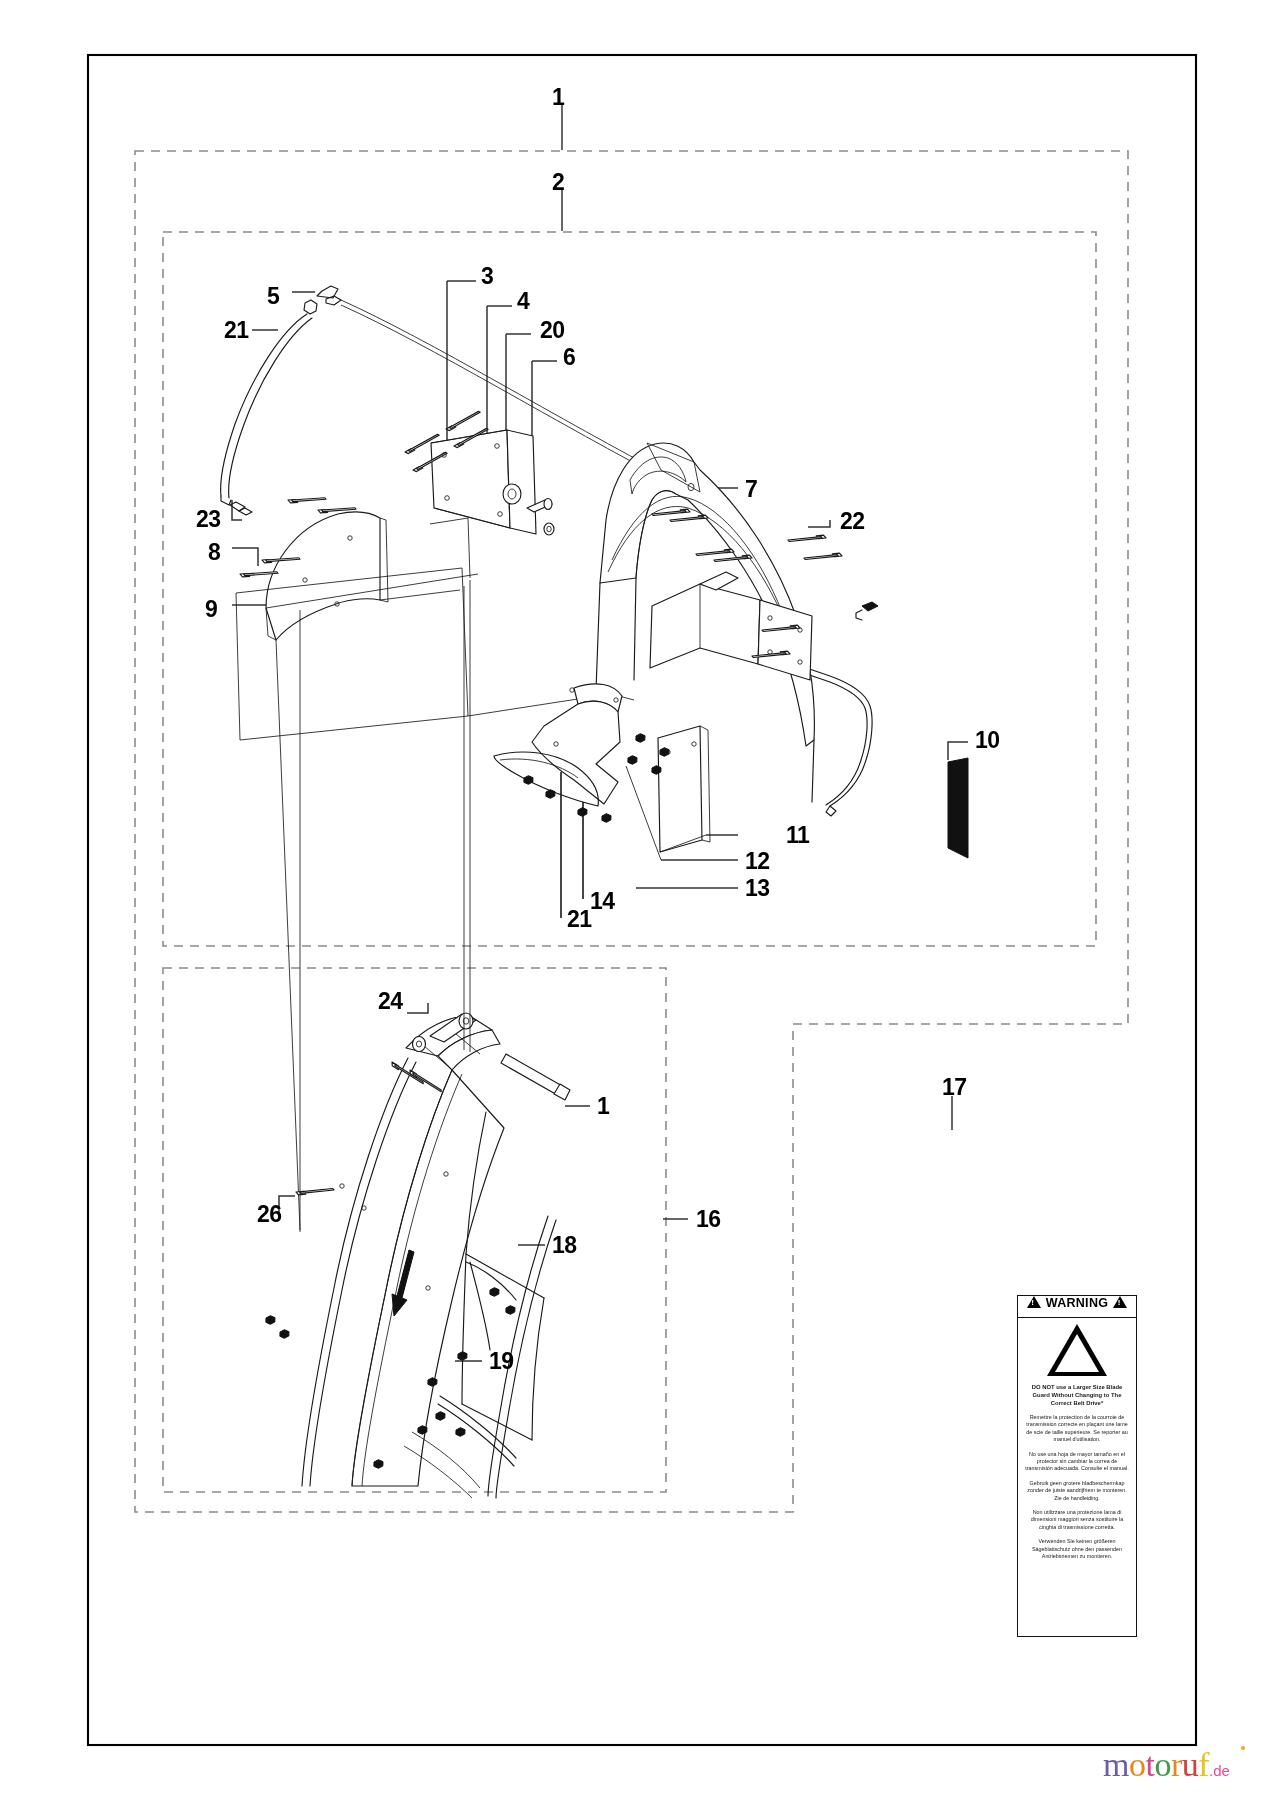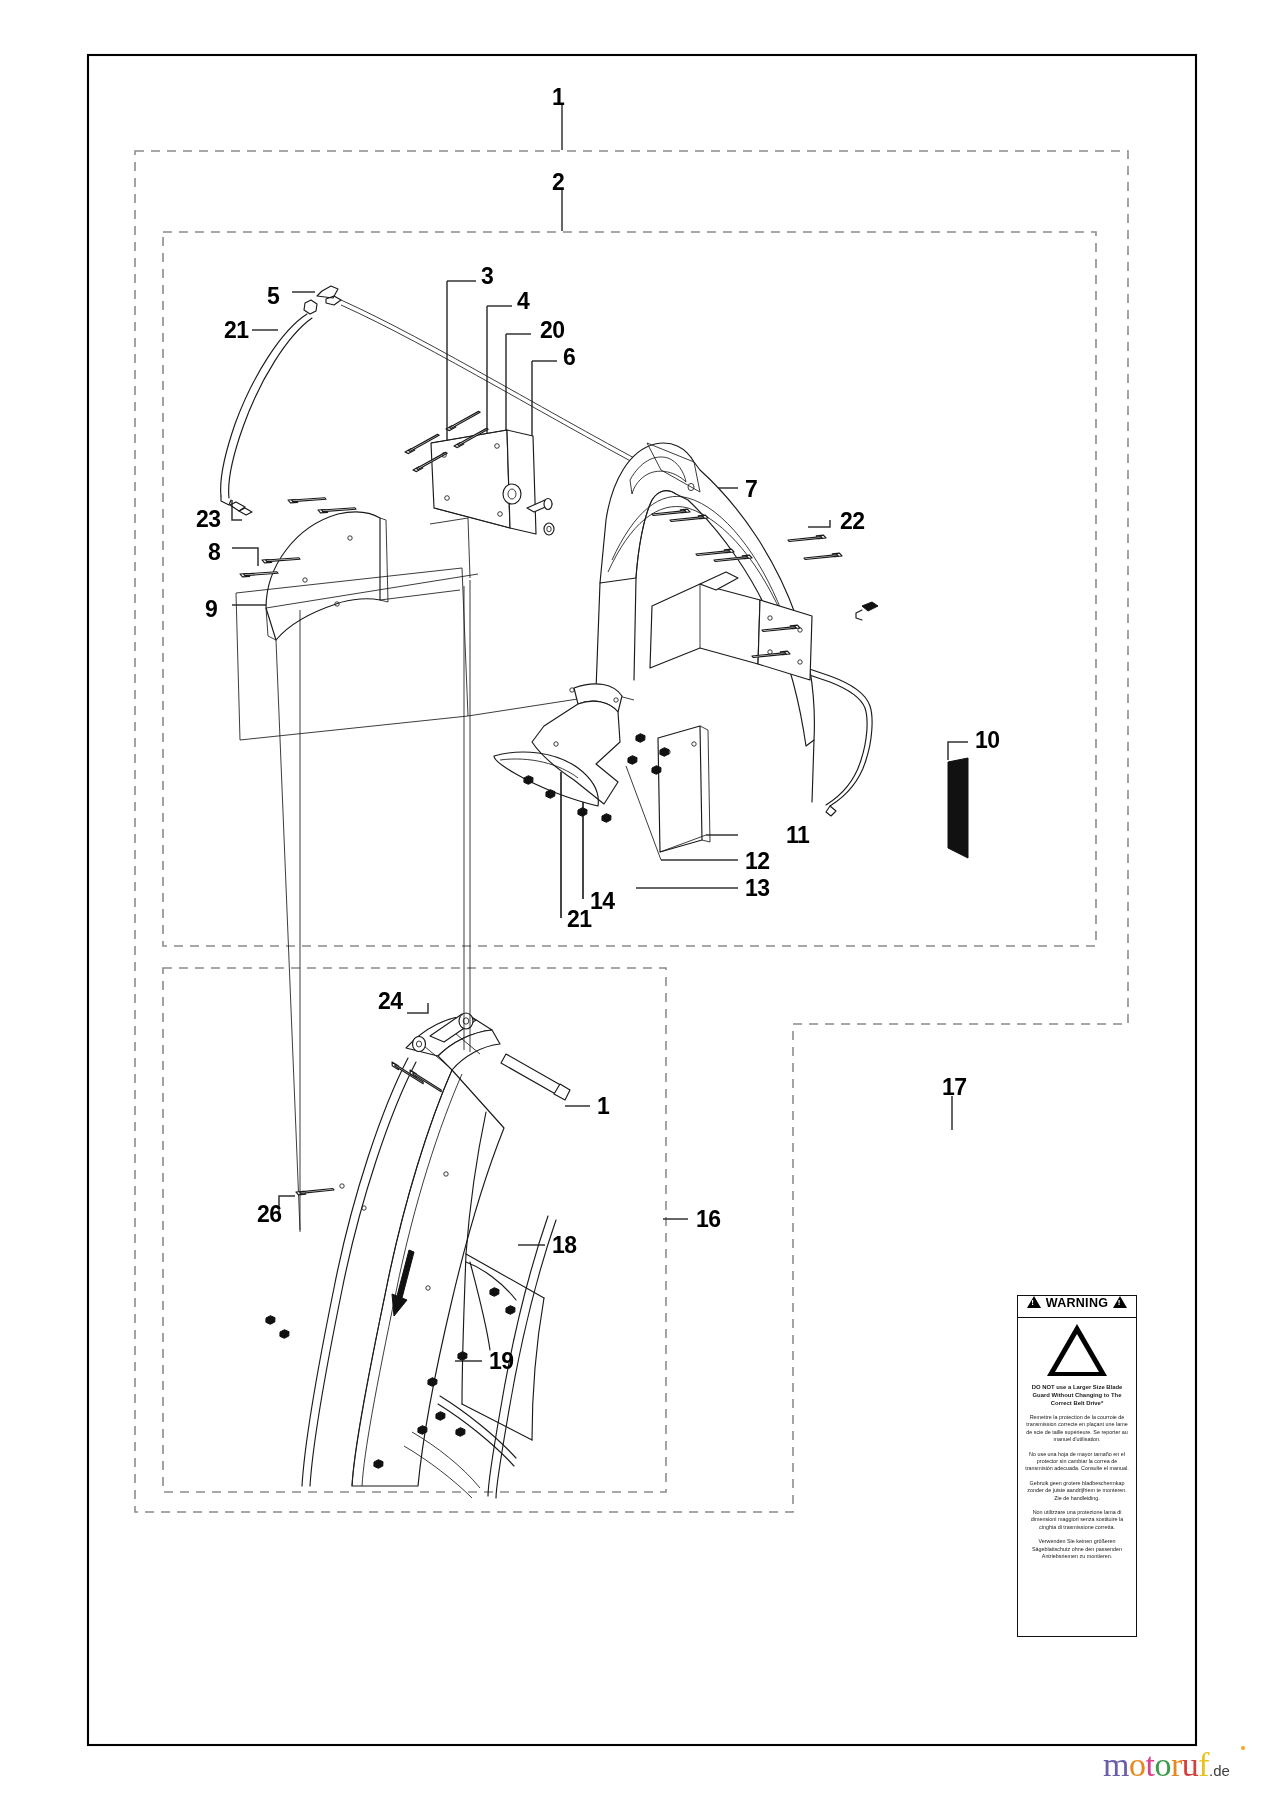--- a/index.html
+++ b/index.html
@@ -400,17 +400,17 @@
       <p class="lead">DO NOT use a Larger Size Blade Guard Without Changing to The Correct Belt Drive*</p>
       <p>Remettre la protection de la courroie de transmission correcte en plaçant une lame de scie de taille supérieure. Se reporter au manuel d'utilisation.</p>
       <p>No use una hoja de mayor tamaño en el protector sin cambiar la correa de transmisión adecuada. Consulte el manual.</p>
       <p>Gebruik geen grotere bladbeschermkap zonder de juiste aandrijfriem te monteren. Zie de handleiding.</p>
       <p>Non utilizzare una protezione lama di dimensioni maggiori senza sostituire la cinghia di trasmissione corretta.</p>
       <p>Verwenden Sie keinen größeren Sägeblattschutz ohne den passenden Antriebsriemen zu montieren.</p>
     </div>
   </div>
 
   <div id="logo">
-    <span style="color: rgb(106, 94, 168);">m</span><span style="color: rgb(232, 135, 29);">o</span><span style="color: rgb(217, 65, 141);">t</span><span style="color: rgb(61, 155, 74);">o</span><span style="color: rgb(232, 135, 29);">r</span><span style="color: rgb(212, 63, 58);">u</span><span style="color: rgb(232, 194, 29);">f</span><span class="de" style="color: #404040;">.de</span>
+    <span style="color: rgb(106, 94, 168);">m</span><span style="color: rgb(232, 135, 29);">o</span><span style="color: rgb(217, 65, 141);">t</span><span style="color: rgb(61, 155, 74);">o</span><span style="color: rgb(232, 135, 29);">r</span><span style="color: rgb(212, 63, 58);">u</span><span style="color: rgb(232, 194, 29);">f</span><span class="de" style="color: #ec4899;">.de</span>
     <span class="dot"></span>
   </div>
 
 </div>
 
 </body></html>

